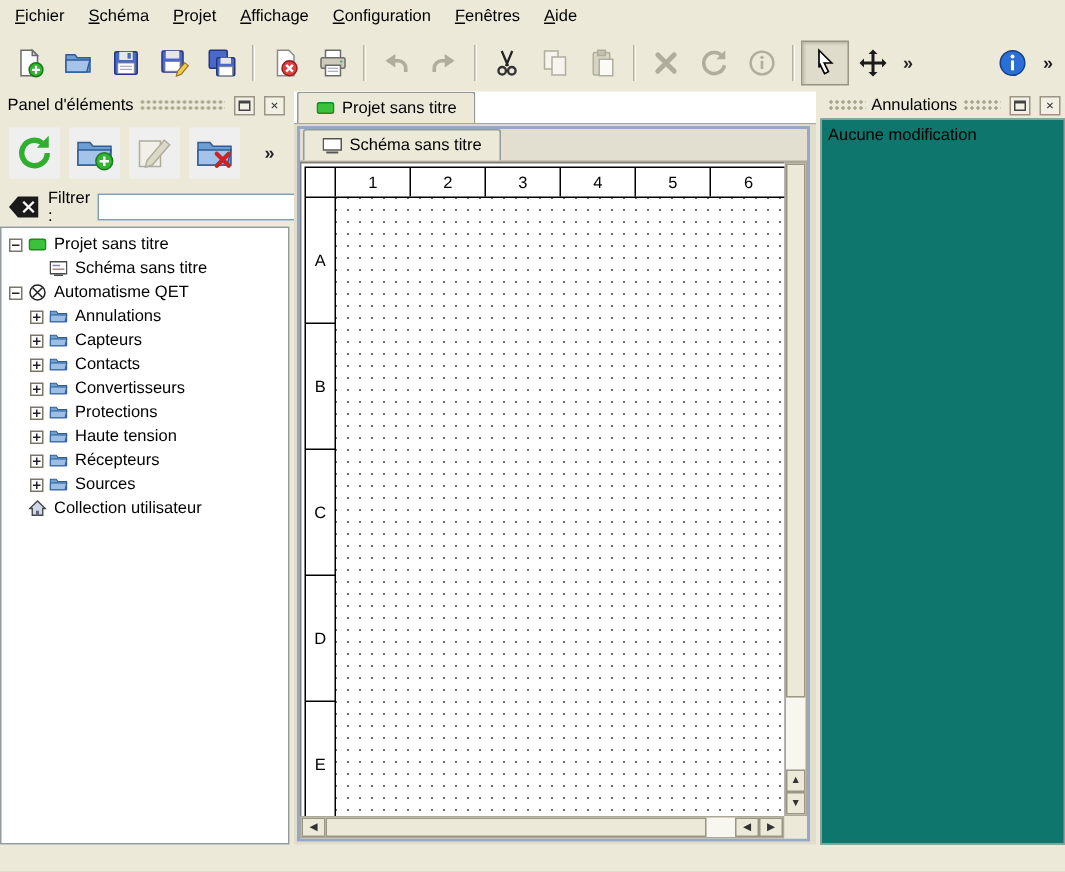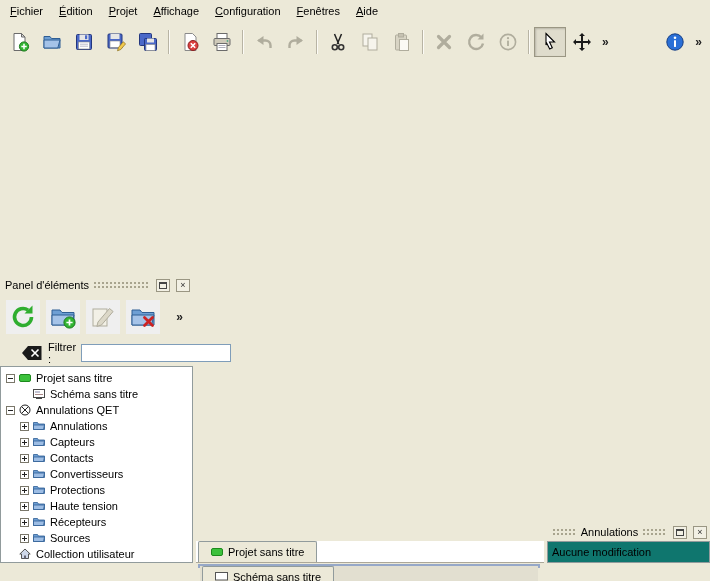--- a/index.html
+++ b/index.html
@@ -16,36 +16,36 @@
   .toolbar { height:39px; display:flex; align-items:center; padding:0 4px; }
   .tbtn { width:32px; height:30px; display:flex; align-items:center; justify-content:center;
           background:transparent; border:1px solid transparent; }
   .tbtn svg { display:block; }
   .tbtn.pressed { border:1px solid #9a9683; background:#dfdccc; box-shadow:inset 1px 1px 2px rgba(0,0,0,.18); }
   .tsep { width:0; height:24px; border-left:1px solid #b8b4a4; border-right:1px solid #fcfbf6; margin:0 4px; }
   .chevron { font-weight:bold; font-size:12px; padding:0 4px; color:#222; }
   .tb-right { margin-left:auto; display:flex; align-items:center; }
 
   
-  .main { flex:1; display:flex; min-height:0;align-items:flex-end; }
+  .main { flex:1; display:flex; min-height:0; }
   .splitter { width:3px; }
 
   
   .dock-title { height:18px; display:flex; align-items:center; padding:2px 3px 2px 5px; gap:4px; }
   .grip { flex:1; height:8px; background-image:radial-gradient(circle, #a8a48e 1px, transparent 1.2px); background-size:4px 4px; }
   .dock-btn { width:14px; height:13px; border:1px solid #9a9683; background:#f2f0e4; display:flex;
               align-items:center; justify-content:center; font-size:9px; line-height:1; color:#333; margin-left:2px; }
   .float-glyph { display:block; width:8px; height:7px; border:1px solid #444; border-top-width:2px; }
 
   
   .dock-left { width:193px; display:flex; flex-direction:column; }
   .panel-toolbar { height:46px; display:flex; align-items:center; padding:2px 6px; gap:6px; }
   .ptbtn { width:34px; height:34px; display:flex; align-items:center; justify-content:center; border:1px solid transparent; }
   .panel-toolbar .chevron { margin-left:auto; }
-  .filter-row { height:26px; display:flex; align-items:center; padding:0 21px; gap:5px; }
+  .filter-row { height:26px; display:flex; align-items:center; padding:0 5px; gap:5px; }
   .clear-btn { width:24px; height:18px; display:flex; align-items:center; justify-content:center; border:none; background:transparent; }
   .filter-input { flex:1; height:18px; border:1px solid #7f9db9; background:#fff; font:11px "Liberation Sans",sans-serif; padding:1px 3px; }
   .tree { flex:1; background:#fff; border:1px solid #919b9c; overflow:hidden; padding-top:3px; }
   .tree-row { height:16px; display:flex; align-items:center; padding-left:5px; white-space:nowrap; cursor:default; }
   .tree-row.d1 { padding-left:19px; }
   .exp { width:9px; height:9px; border:1px solid #7a776a; background:#fff; position:relative; margin-right:4px; flex:none; }
   .exp::before { content:""; position:absolute; left:1px; right:1px; top:3px; height:1px; background:#222; }
   .exp.plus::after { content:""; position:absolute; top:1px; bottom:1px; left:3px; width:1px; background:#222; }
   .exp-spacer { width:13px; flex:none; }
   .titem { width:12px; height:12px; margin-right:5px; flex:none; }
@@ -95,21 +95,21 @@
 
   .statusbar { height:18px; }
 </style>
 </head>
 <body>
 
 <div class="app">
 
   <div class="menubar">
     <span class="menu-item">Fichier</span>
-    <span class="menu-item">Édition</span>
+    <span class="menu-item">Schéma</span>
     <span class="menu-item">Projet</span>
     <span class="menu-item">Affichage</span>
     <span class="menu-item">Configuration</span>
     <span class="menu-item">Fenêtres</span>
     <span class="menu-item">Aide</span>
   </div>
 
   <div class="toolbar">
     <button class="tbtn">
       <svg width="20" height="20" viewBox="0 0 20 20">
@@ -318,21 +318,21 @@
           <span>Schéma sans titre</span>
         </div>
         <div class="tree-row">
           <span class="exp"></span>
           <span class="titem">
               <svg width="12" height="12" viewBox="0 0 12 12">
                 <circle cx="6" cy="6" r="5" fill="#fff" stroke="#222"></circle>
                 <path d="M2.8 2.8l6.4 6.4M9.2 2.8L2.8 9.2" stroke="#222" stroke-width="1"></path>
               </svg>
             </span>
-          <span>Annulations QET</span>
+          <span>Automatisme QET</span>
         </div>
         <div class="tree-row d1">
           <span class="exp plus"></span>
           <span class="titem">
               <svg width="12" height="12" viewBox="0 0 12 12">
                 <path d="M0.5 2.5h4l1 1.5h6v5.5H0.5z" fill="#6e9fd4" stroke="#2f5e94" stroke-width="0.8"></path>
                 <path d="M0.5 5h11l-1 4.5H0.5z" fill="#9dbde4" stroke="#2f5e94" stroke-width="0.8"></path>
               </svg>
             </span>
           <span>Annulations</span>

